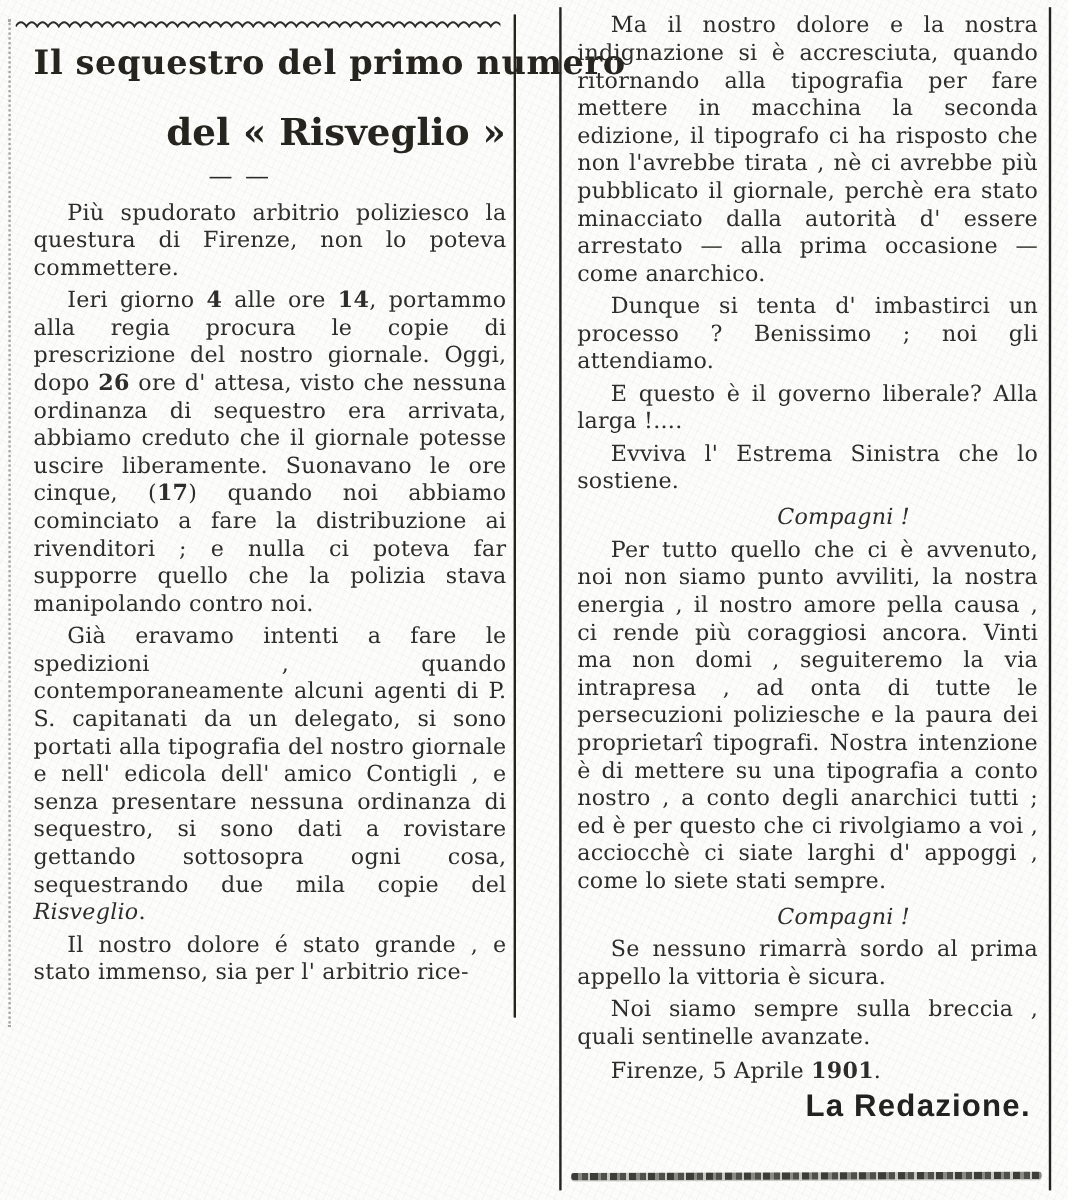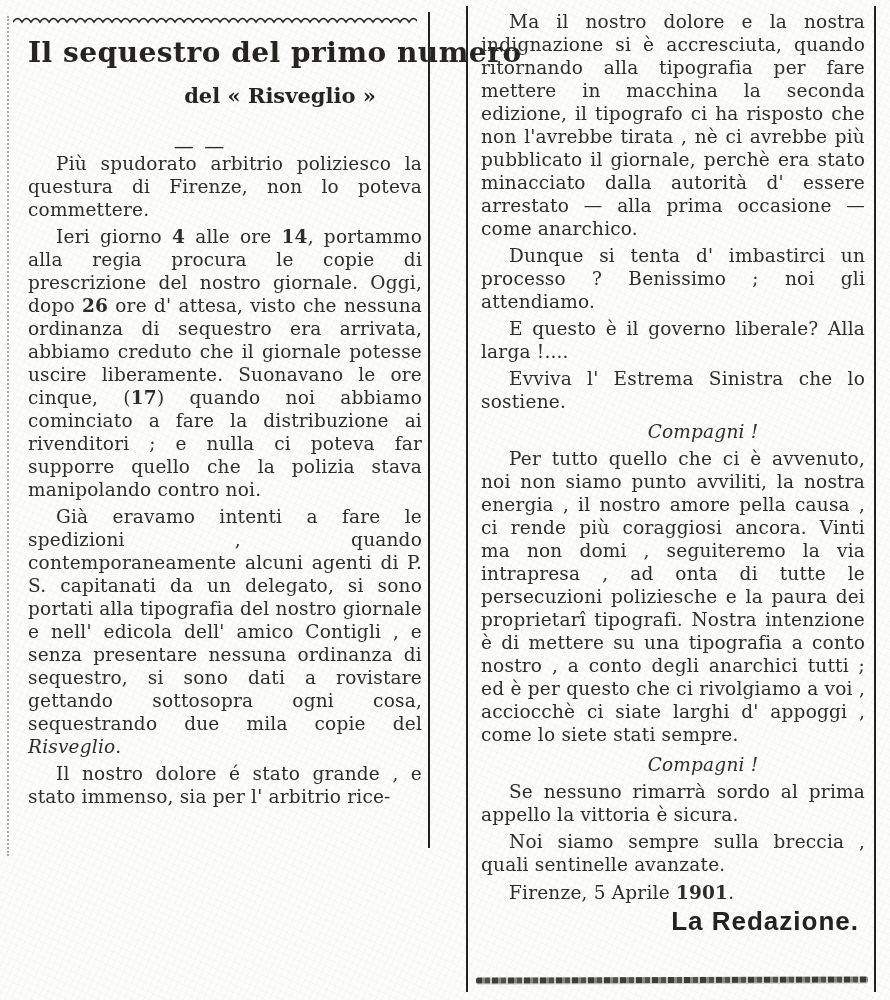--- a/index.html
+++ b/index.html
@@ -24,33 +24,33 @@
   #rule-rightcol-left{left:466px;top:6px;height:986px;}
   #rule-rightcol-right{left:874px;top:6px;height:986px;}
   
   #wavy-rule{position:absolute;left:13px;top:14px;}
   
   .headline{
     position:absolute;left:28px;top:36px;width:394px;
     font-weight:bold;color:#26241f;
   }
   .headline .l1{font-size:28px;letter-spacing:0.5px;white-space:nowrap;}
-  .headline .l2{font-size:21px;margin-top:14px;text-align:center;padding-left:110px;white-space:nowrap;}
+  .headline .l2{font-size:31px;margin-top:24px;text-align:center;padding-left:110px;white-space:nowrap;}
   .headline-divider{
     position:absolute;left:130px;top:134px;width:140px;
     text-align:center;font-size:20px;letter-spacing:2px;color:#2b2b28;
   }
   
   .coltext{
     position:absolute;
     font-size:18.5px;line-height:23px;
     text-align:justify;letter-spacing:0.2px;
     color:#2e2d29;
   }
-  #left-col-text{left:28px;top:152px;width:394px;}
+  #left-col-text{left:28px;top:166px;width:394px;}
   #right-col-text{left:481px;top:10px;width:384px;}
   .para{margin:0 0 0 0;padding:0;}
   .para + .para{margin-top:4px;}
   .para.indent{text-indent:28px;}
   .para.noindent{text-indent:0;}
   .para.salutation{
     font-style:italic;text-indent:60px;text-align:center;
     margin-top:7px;margin-bottom:3px;
   }
   .para.dateline{text-indent:28px;text-align:left;margin-top:5px;}

